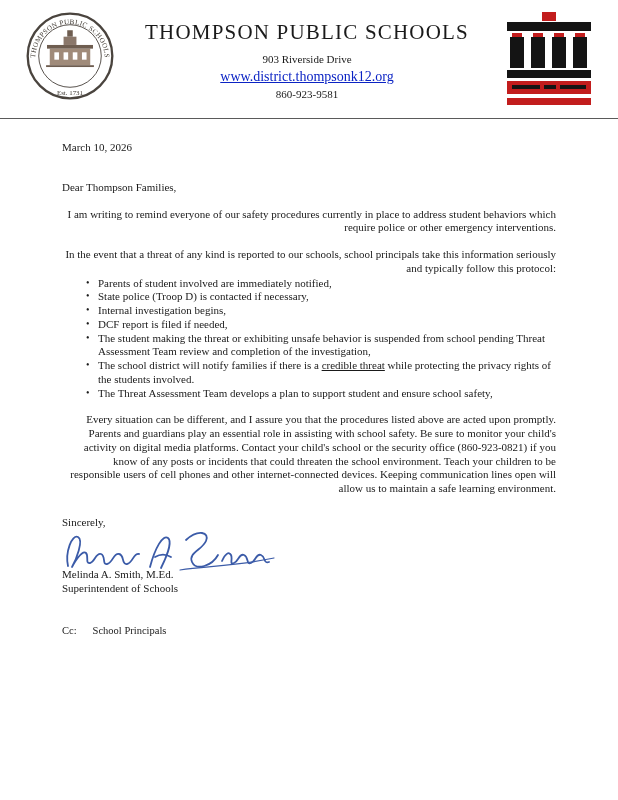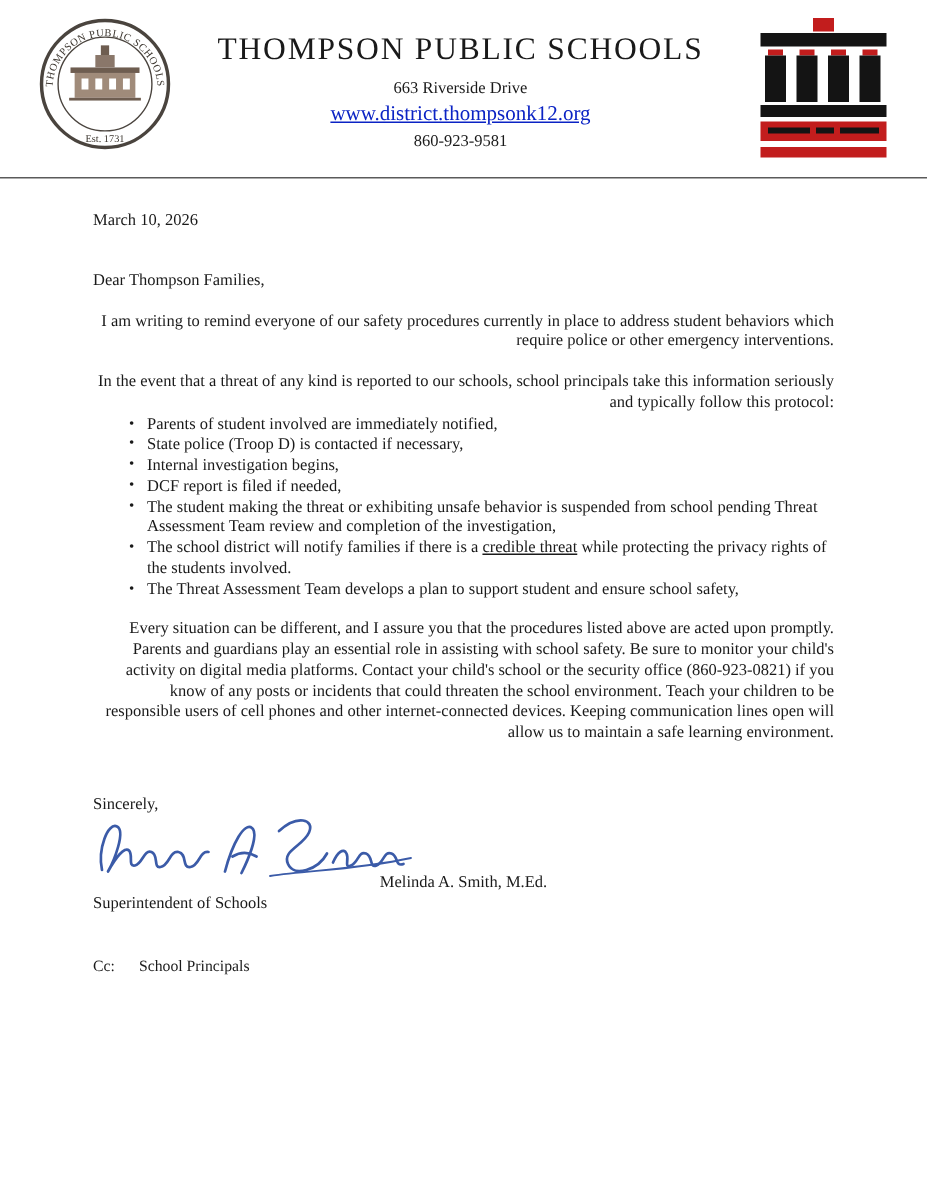--- a/index.html
+++ b/index.html
@@ -32,23 +32,23 @@
   .content { padding:0 62px; font-size:11px; line-height:1.25; }
   .date { margin-top:22px; }
   .salutation { margin-top:26px; }
   .para { margin-top:13px; text-align:right; }
   .bullets { list-style:none; margin:1px 0 0 22px; }
   .bullets li { position:relative; padding-left:14px; line-height:1.25; }
   .bullets li::before {
     content:"\2022"; position:absolute; left:2px; top:0; font-size:10px;
   }
   .u { text-decoration:underline; }
-  .closing { margin-top:34px; }
+  .closing { margin-top:20px; }
   .sig-svg { display:block; margin:-6px 0 0 0; }
-  .signer-name { margin-top:-8px;text-align:center; }
+  .signer-name { margin-top:-8px; }
   .signer-title { margin-top:1px; }
   .cc { margin-top:28px; font-size:10.5px; }
   .cc-label { display:inline-block; margin-right:16px; }
 </style>
 </head>
 <body>
 
 <div class="page">
 
   <header class="letterhead">
@@ -73,21 +73,21 @@
           <rect x="53" y="46" width="5" height="8" fill="#ffffff"></rect>
           <rect x="63" y="46" width="5" height="8" fill="#ffffff"></rect>
           <rect x="24" y="60" width="52" height="2" fill="#6e5d50"></rect>
         </g>
         <text x="50" y="92" font-size="7.5" text-anchor="middle" fill="#3c362f">Est. 1731</text>
       </svg>
     </div>
 
     <div class="head-center">
       <h1 class="school-name">THOMPSON PUBLIC SCHOOLS</h1>
-      <div class="addr">663 Riverside Drive</div>
+      <div class="addr">903 Riverside Drive</div>
       <div><a class="site">www.district.thompsonk12.org</a></div>
       <div class="phone">860-923-9581</div>
     </div>
 
     <div class="crest-wrap">
       <svg width="90" height="98" viewBox="0 0 90 98">
         <rect x="38" y="0" width="14" height="9" fill="#c21d1d"></rect>
         <rect x="3" y="10" width="84" height="9" fill="#141414"></rect>
         <g fill="#c21d1d">
           <rect x="8" y="21" width="10" height="4"></rect>

